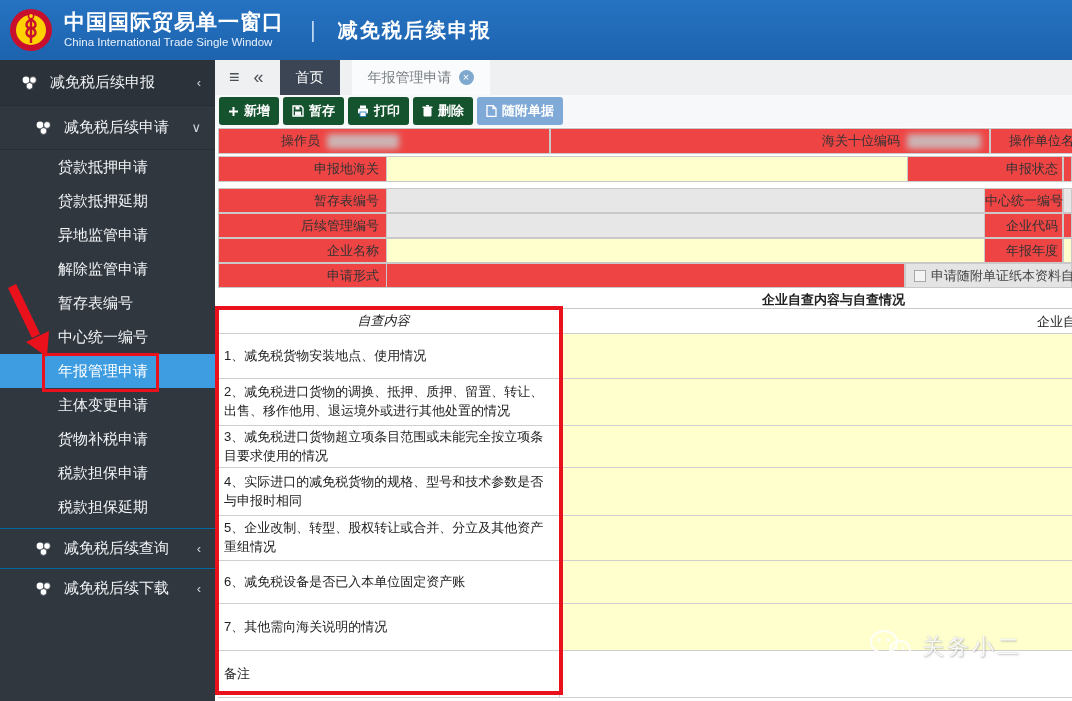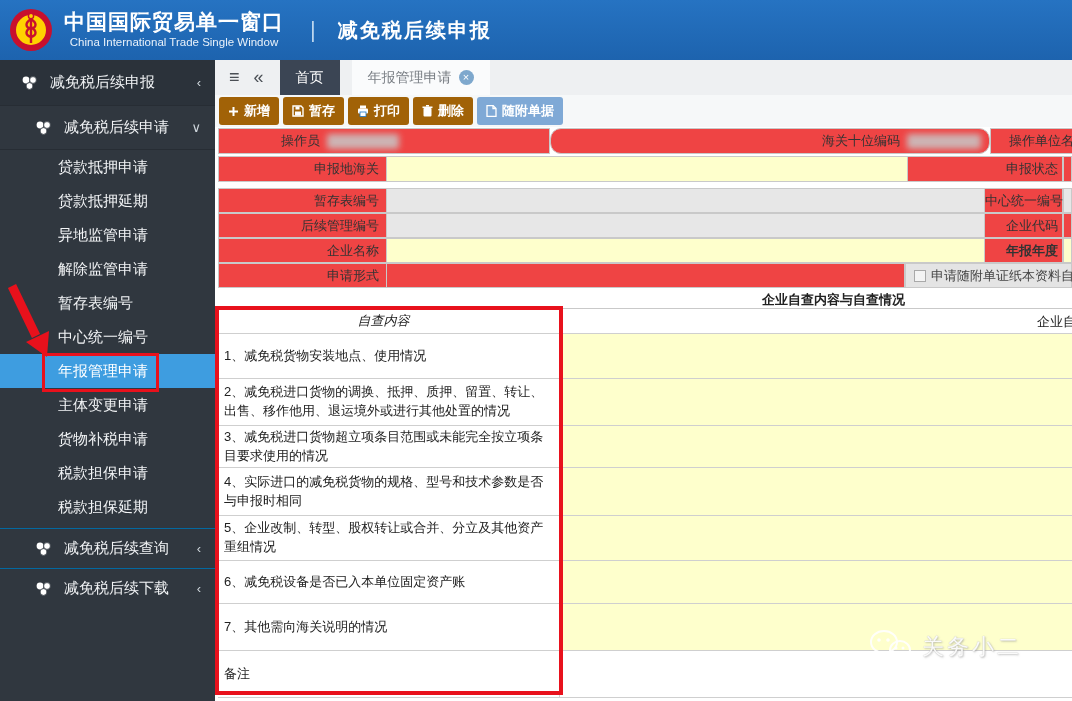--- a/index.html
+++ b/index.html
@@ -6,21 +6,21 @@
   html,body { width:1072px; height:701px; overflow:hidden; background:#fff;
     font-family:"Liberation Sans","DejaVu Sans",sans-serif; }
   #app { position:relative; width:1072px; height:701px; overflow:hidden; background:#fff; }
 
   
   .topbar { position:absolute; left:0; top:0; width:1072px; height:60px;
     background:linear-gradient(180deg,#2673c2,#1d63ae); display:flex; align-items:center; }
   .logo { width:46px; height:46px; margin:0 10px 0 8px; flex:0 0 auto; }
   .brand { color:#fff; line-height:1.15; }
   .brand-cn { font-size:21px; font-weight:bold; letter-spacing:1px; }
-  .brand-en { font-size:11.5px; color:#e8f1fa; margin-top:2px;text-align:center; }
+  .brand-en { font-size:11.5px; color:#e8f1fa; margin-top:2px; }
   .hdr-divider { color:#bcd6ee; font-size:22px; margin:0 22px 0 26px; font-weight:200; }
   .app-title { color:#fff; font-size:20px; font-weight:bold; letter-spacing:2px; }
 
   
   .sidebar { position:absolute; left:0; top:60px; width:215px; height:641px;
     background:#30373f; color:#f2f4f6; }
   .side-row { display:flex; align-items:center; font-size:15px; cursor:pointer; }
   .side-root { height:46px; padding:0 14px 0 20px; border-bottom:1px solid #272d34; background:#2b323a; }
   .side-group { height:44px; padding:0 14px 0 34px; border-bottom:1px solid #272d34; }
   .side-chevron { margin-left:auto; font-size:13px; color:#cfd6dc; }
@@ -35,21 +35,21 @@
   .tab-icons { display:flex; align-items:center; color:#555; }
   .ticon { font-size:18px; margin-left:14px; cursor:pointer; color:#4a4f55; }
   .tab { display:flex; align-items:center; padding:0 16px; font-size:14px; margin-left:12px; }
   .tab-home { background:#3b4554; color:#fff; margin-left:16px; }
   .tab-cur { background:#fafbfc; color:#787d83; gap:7px; }
   .tab-close { width:15px; height:15px; border-radius:50%; background:#7ea8cd; color:#fff;
     font-size:11px; line-height:15px; text-align:center; cursor:pointer; }
 
   .toolbar { position:absolute; left:215px; top:95px; width:857px; height:32px;
     background:#f6f8f9; display:flex; align-items:center; gap:4px; padding-left:4px; }
-  .tbtn { display:inline-flex; align-items:center; gap:5px; background:#a16207; color:#fff;
+  .tbtn { display:inline-flex; align-items:center; gap:5px; background:#14532d; color:#fff;
     font-size:13px; font-weight:bold; padding:5px 9px; border:none; border-radius:3px; cursor:pointer; }
   .tbtn.disabled { background:#7fa9d6; }
   .tbtn svg { display:block; }
 
   .formbg { position:absolute; left:215px; top:127px; width:857px; height:574px; background:#fff; }
 
   
   .cell { position:absolute; border:1px solid #c9c9c9; background:#ef4444; display:flex; align-items:center; font-size:13px; color:#333; }
   .lbl { text-align:right; padding-right:7px; white-space:nowrap; }
   .field-yellow { background:#feffcc; }
@@ -207,21 +207,21 @@
       <span>随附单据</span>
     </button>
   </div>
 
   <div class="formbg"></div>
 
   <div class="cell" style="left:218px;top:128px;width:332px;height:26px;">
     <span class="lbl" style="width:108px;">操作员</span>
     <span class="blur-blob" style="width:72px;"></span>
   </div>
-  <div class="cell" style="left:550px;top:128px;width:440px;height:26px;border-radius:11px;">
+  <div class="cell" style="left:550px;top:128px;width:440px;height:26px;">
     <span class="lbl" style="width:356px;">海关十位编码</span>
     <span class="blur-blob" style="width:74px;"></span>
   </div>
   <div class="cell" style="left:990px;top:128px;width:120px;height:26px;">
     <span class="lbl" style="padding-left:18px;text-align:left;">操作单位名称</span>
   </div>
 
   <div class="cell" style="left:218px;top:156px;width:168px;height:26px;border-right:none;">
     <span class="lbl" style="width:100%;">申报地海关</span>
   </div>
@@ -247,21 +247,21 @@
   <div class="cell" style="left:985px;top:213px;width:78px;height:25px;border-left:none;">
     <span class="lbl" style="width:100%;padding-right:4px;">企业代码</span>
   </div>
   <div class="cell" style="left:1063px;top:213px;width:9px;height:25px;"></div>
 
   <div class="cell" style="left:218px;top:238px;width:168px;height:25px;border-right:none;">
     <span class="lbl" style="width:100%;">企业名称</span>
   </div>
   <div class="cell field-yellow" style="left:386px;top:238px;width:599px;height:25px;"></div>
   <div class="cell" style="left:985px;top:238px;width:78px;height:25px;border-left:none;">
-    <span class="lbl" style="width:100%;padding-right:4px;font-weight:bold;">年报年度</span>
+    <span class="lbl" style="width:100%;padding-right:4px;">年报年度</span>
   </div>
   <div class="cell field-yellow" style="left:1063px;top:238px;width:9px;height:25px;"></div>
 
   <div class="cell" style="left:218px;top:263px;width:168px;height:25px;border-right:none;">
     <span class="lbl" style="width:100%;">申请形式</span>
   </div>
   <div class="cell" style="left:386px;top:263px;width:519px;height:25px;"></div>
   <div class="cell chk-area" style="left:905px;top:263px;width:167px;height:25px;">
     <span class="checkbox"></span>
     <span style="white-space:nowrap;">申请随附单证纸本资料自行</span>

